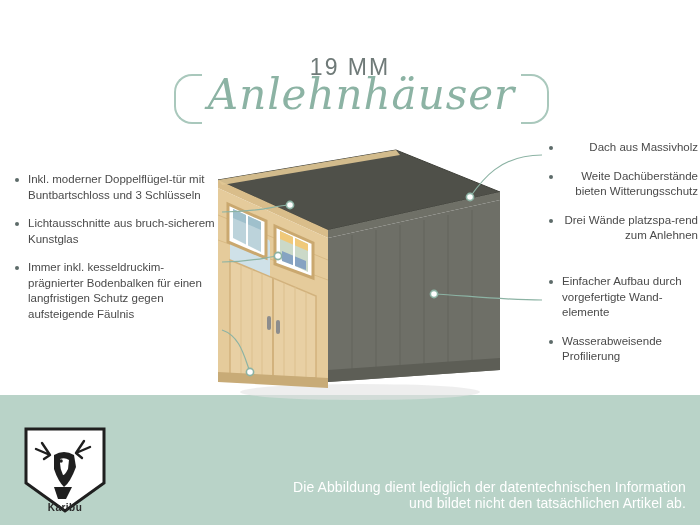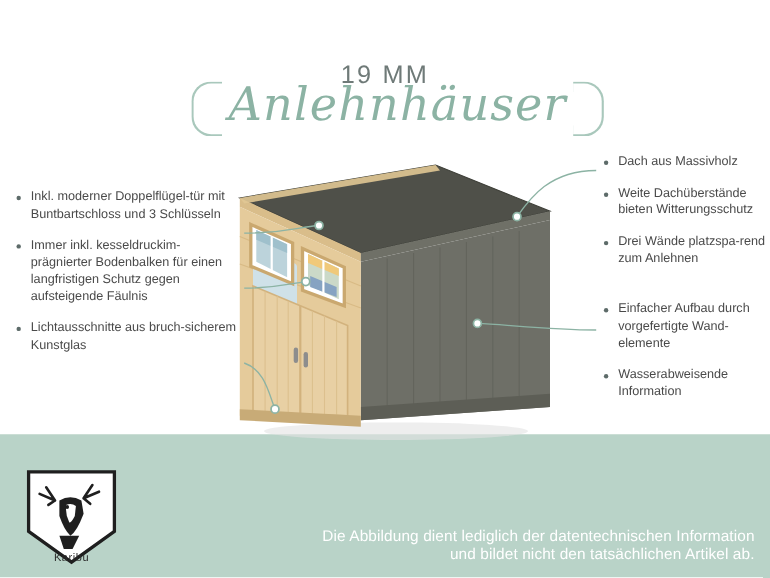--- a/index.html
+++ b/index.html
@@ -88,21 +88,21 @@
   }
 
   
   .callouts {
     position: absolute;
     font-size: 11.5px;
     line-height: 15.5px;
     color: #4a4a4a;
   }
   .cl-left  { left: 14px;  top: 172px; width: 205px; }
-  .cl-right-top { left: 548px; top: 140px; width: 150px; }
+  .cl-right-top { left: 548px; top: 140px; width: 150px; text-align: right; }
   .cl-right-bottom { left: 548px; top: 274px; width: 150px; }
 
   .bullet {
     position: relative;
     padding-left: 14px;
     margin-bottom: 13px;
   }
   .bullet:last-child { margin-bottom: 0; }
   .bullet::before {
     content: "";
@@ -133,21 +133,21 @@
     width: 90px;
     height: 90px;
   }
   .logo-text {
     position: absolute;
     left: 0;
     bottom: 2px;
     width: 90px;
     text-align: center;
     font-size: 10px;
-    font-weight: normal;
+    font-weight: bold;
     color: #2b2b2b;
     letter-spacing: .5px;
   }
 
   
   .disclaimer {
     position: absolute;
     right: 14px;
     bottom: 14px;
     width: 420px;
@@ -264,33 +264,33 @@
       <circle cx="290" cy="205" r="3.6"></circle>
       <circle cx="278" cy="256" r="3.6"></circle>
       <circle cx="250" cy="372" r="3.6"></circle>
       <circle cx="470" cy="197" r="3.6"></circle>
       <circle cx="434" cy="294" r="3.6"></circle>
     </g>
   </svg>
 
   <div class="callouts cl-left">
     <div class="bullet">Inkl. moderner Doppelflügel-tür mit Buntbartschloss und 3 Schlüsseln</div>
+    <div class="bullet">Lichtausschnitte aus bruch-sicherem Kunstglas</div>
     <div class="bullet">Immer inkl. kesseldruckim-prägnierter Bodenbalken für einen langfristigen Schutz gegen aufsteigende Fäulnis</div>
-    <div class="bullet">Lichtausschnitte aus bruch-sicherem Kunstglas</div>
   </div>
 
   <div class="callouts cl-right-top">
     <div class="bullet">Dach aus Massivholz</div>
     <div class="bullet">Weite Dachüberstände bieten Witterungsschutz</div>
     <div class="bullet">Drei Wände platzspa-rend zum Anlehnen</div>
   </div>
 
   <div class="callouts cl-right-bottom">
     <div class="bullet">Einfacher Aufbau durch vorgefertigte Wand-elemente</div>
-    <div class="bullet">Wasserabweisende Information</div>
+    <div class="bullet">Wasserabweisende Profilierung</div>
   </div>
 
   <div class="logo">
     <svg viewBox="0 0 90 90" width="90" height="90">
       <polygon points="6,4 84,4 84,58 45,86 6,58" fill="#ffffff" stroke="#1f1f1f" stroke-width="3"></polygon>
 
       <g stroke="#1f1f1f" stroke-width="2.4" fill="none" stroke-linecap="round">
         <path d="M30,30 L22,18 M30,30 L16,24 M30,30 L24,34"></path>
         <path d="M56,28 L64,16 M56,28 L70,22 M56,28 L62,33"></path>
       </g>

